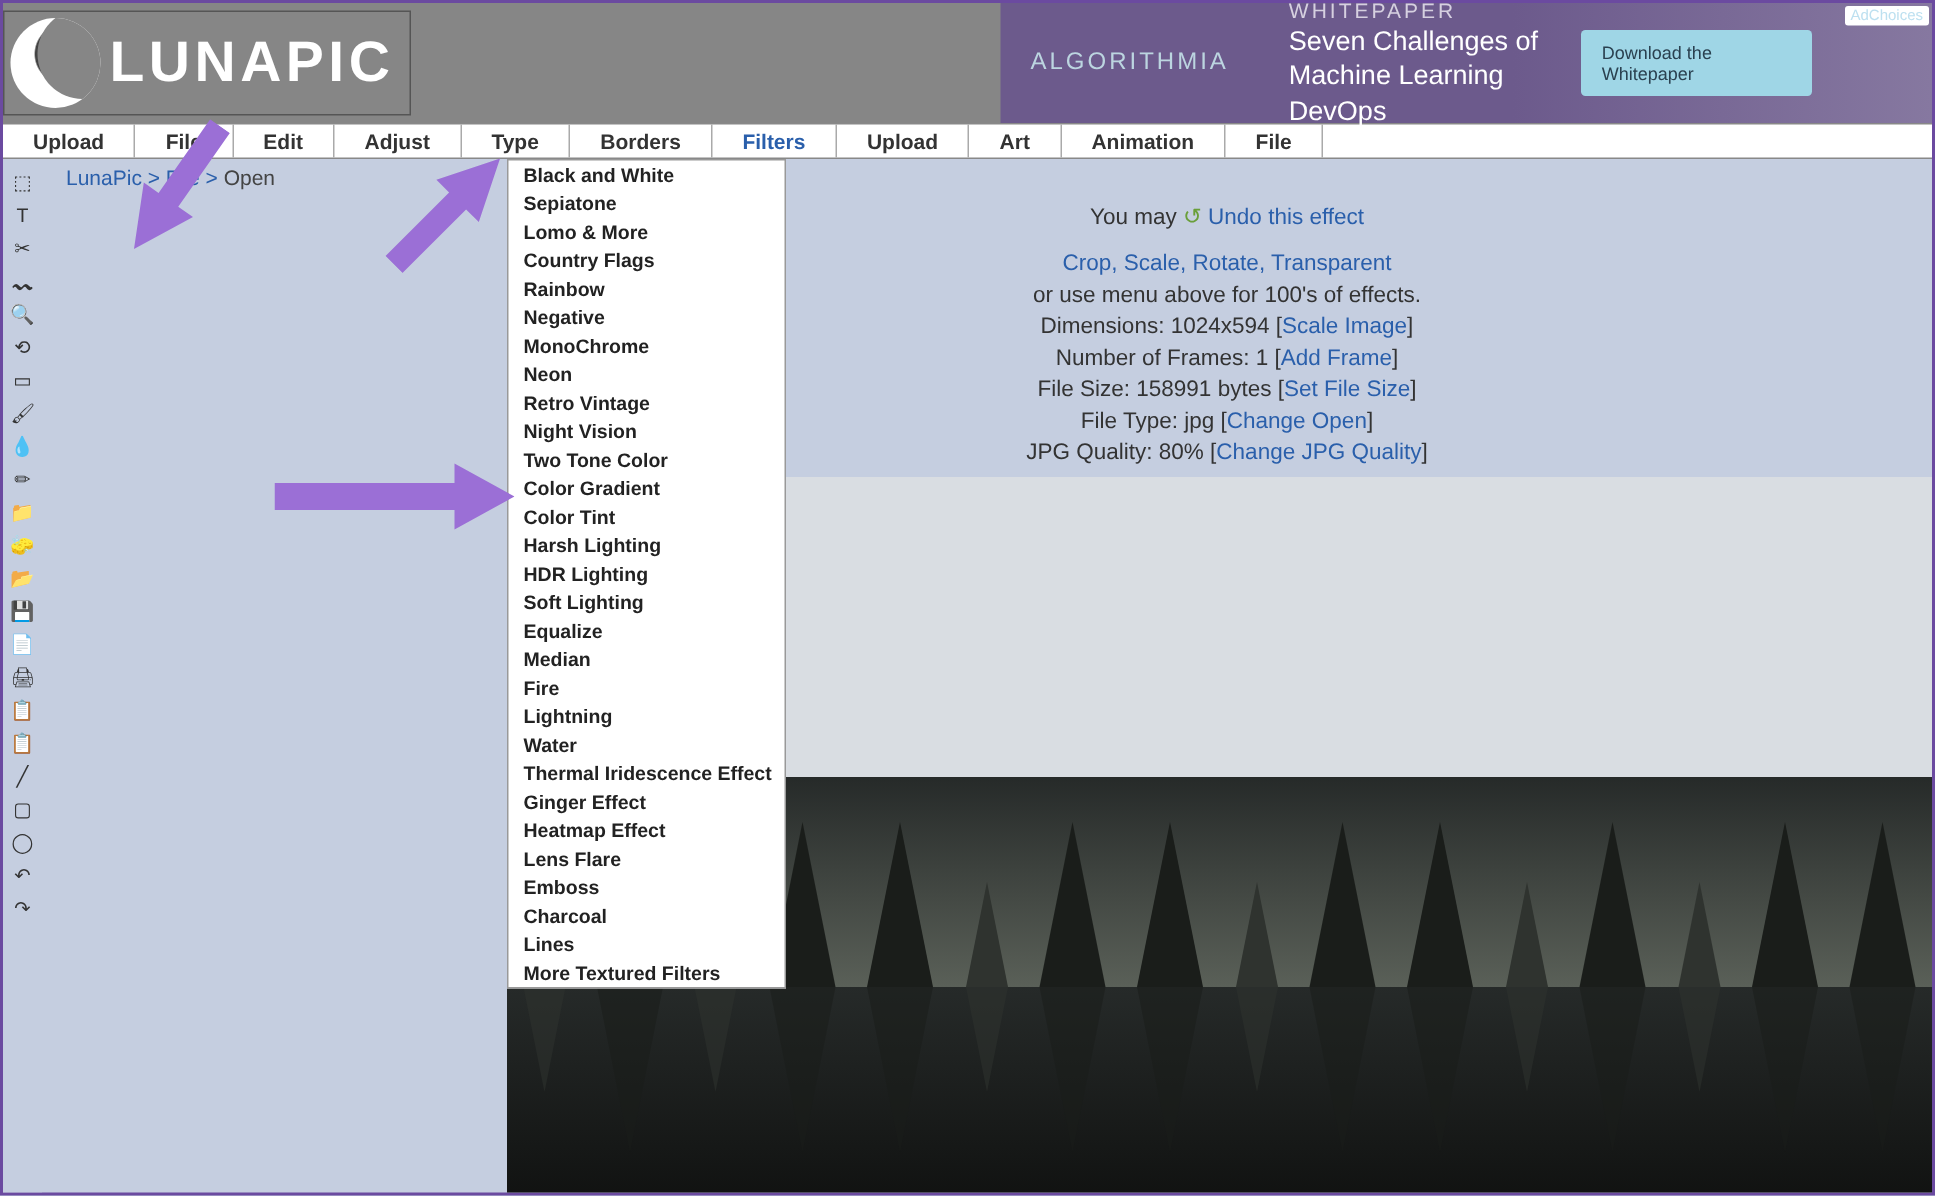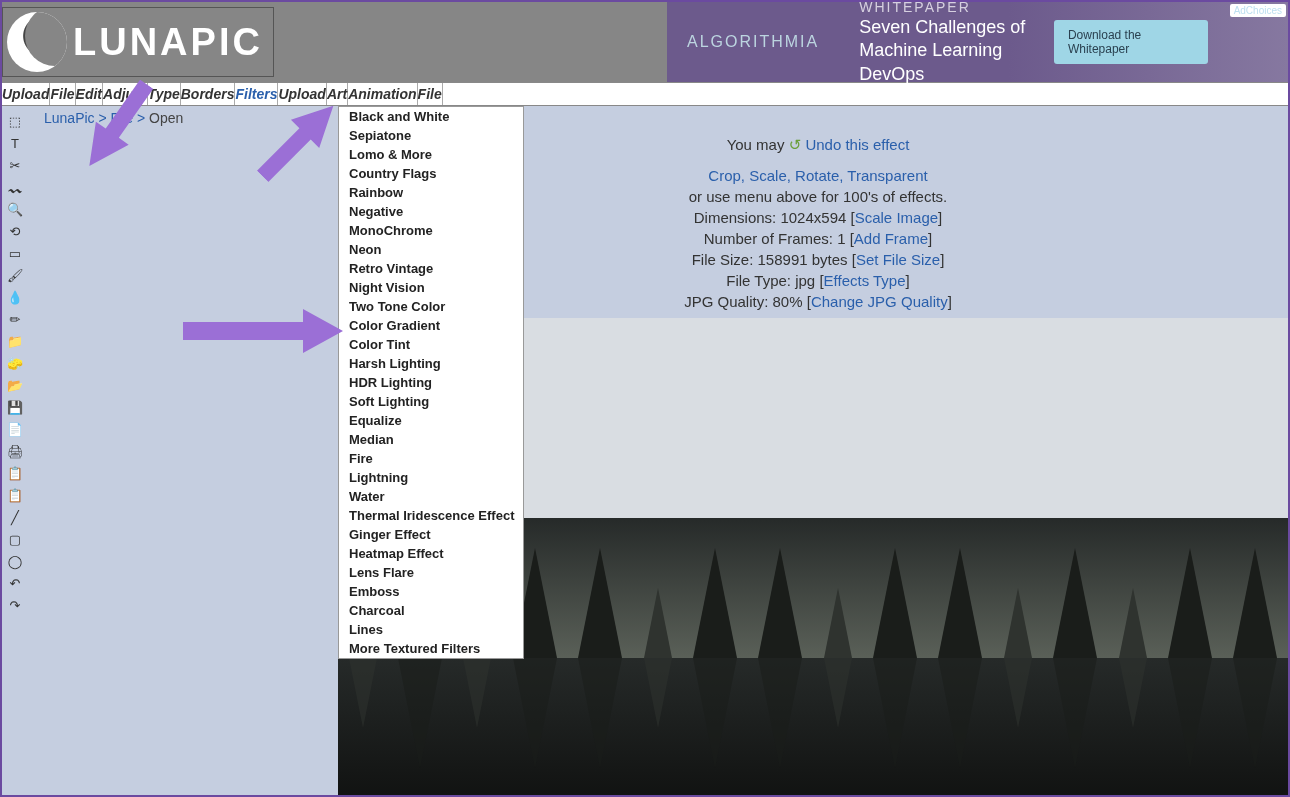--- a/index.html
+++ b/index.html
@@ -76,28 +76,27 @@
 }
 .menu-bar {
   display: flex;
   background: #fff;
   border-top: 1px solid #888;
   border-bottom: 1px solid #888;
   height: 24px;
   align-items: stretch;
 }
 .menu-item {
-  padding: 3px 0;
+  padding: 3px 20px;
   font-size: 14px;
   font-weight: bold;
   color: #333;
   border-right: 1px solid #aaa;
   cursor: pointer;
   white-space: nowrap;
-  font-style: italic;
 }
 .menu-item.active { color: #2a5fab; }
 .content-row { display: flex; height: calc(100% - 104px); }
 .tool-sidebar {
   width: 28px;
   background: #c5cee0;
   display: flex;
   flex-direction: column;
   gap: 6px;
   padding-top: 8px;
@@ -315,21 +314,21 @@
       <div class="info-row">
         <span>Number of Frames: </span><span>1</span>
         [<a href="#">Add Frame</a>]
       </div>
       <div class="info-row">
         <span>File Size: </span><span>158991 bytes</span>
         [<a href="#">Set File Size</a>]
       </div>
       <div class="info-row">
         <span>File Type: </span><span>jpg</span>
-        [<a href="#">Effects Type</a>]
+        [<a href="#">Change Open</a>]
       </div>
       <div class="info-row">
         <span>JPG Quality: </span><span>80%</span>
         [<a href="#">Change JPG Quality</a>]
       </div>
     </div>
 
     <div class="image-canvas">
       <div class="tree-row">
         <div class="tree sm"></div>

